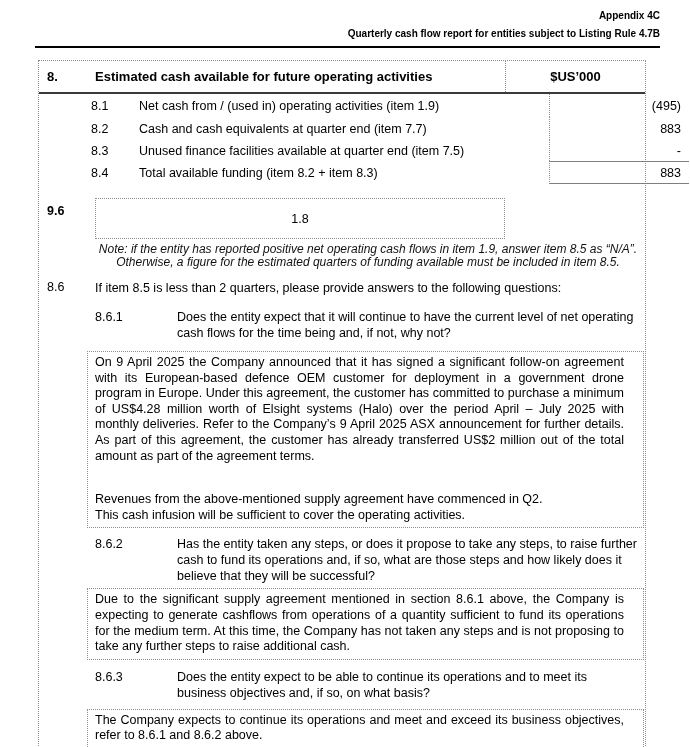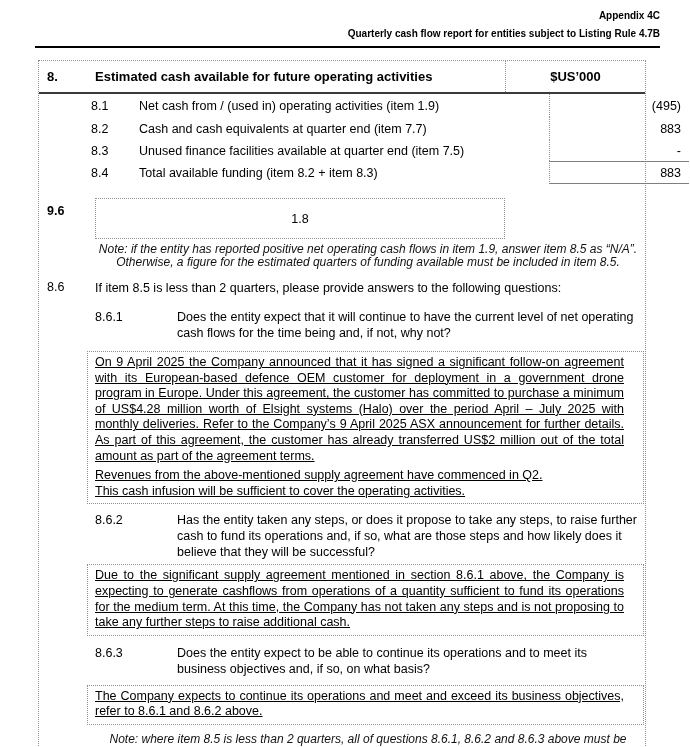--- a/index.html
+++ b/index.html
@@ -38,24 +38,24 @@
 
   .s86 { padding-bottom: 6px; }
   .s86 .num { padding-top: 5px; font-size: 12.5px; }
   .s86 .content { grid-column: 2 / 4; padding-top: 5px; }
   .lead { line-height: 16px; }
 
   .q { display: flex; margin-top: 13px; line-height: 16px; justify-content: flex-end; }
   .qnum { width: 38px; flex: 0 0 38px; }
   .qtext { flex: 1; padding-right: 6px; margin-left: 44px; }
 
-  .box { margin: 10px 1px 0 -8px; border: 1px dotted #8f8f8f; padding: 3px 19px 4px 7px; text-decoration: underline; }
+  .box { margin: 10px 1px 0 -8px; border: 1px dotted #8f8f8f; padding: 3px 19px 4px 7px; }
   .box p { line-height: 15.6px; }
   .box p.j { text-align: justify; }
-  .box p.gap { margin-top: 4px; }
+  .box p.gap { margin-top: 28px; }
   .box.b2 { margin-top: 4px; }
   .box.b3 { margin-top: 8px; }
   .q.q2 { margin-top: 8px; }
   .q.q3 { margin-top: 9px; }
   .endnote { margin-top: 8px; padding-right: 4px; }
 </style>
 </head>
 <body>
 
 <div class="hdr">

